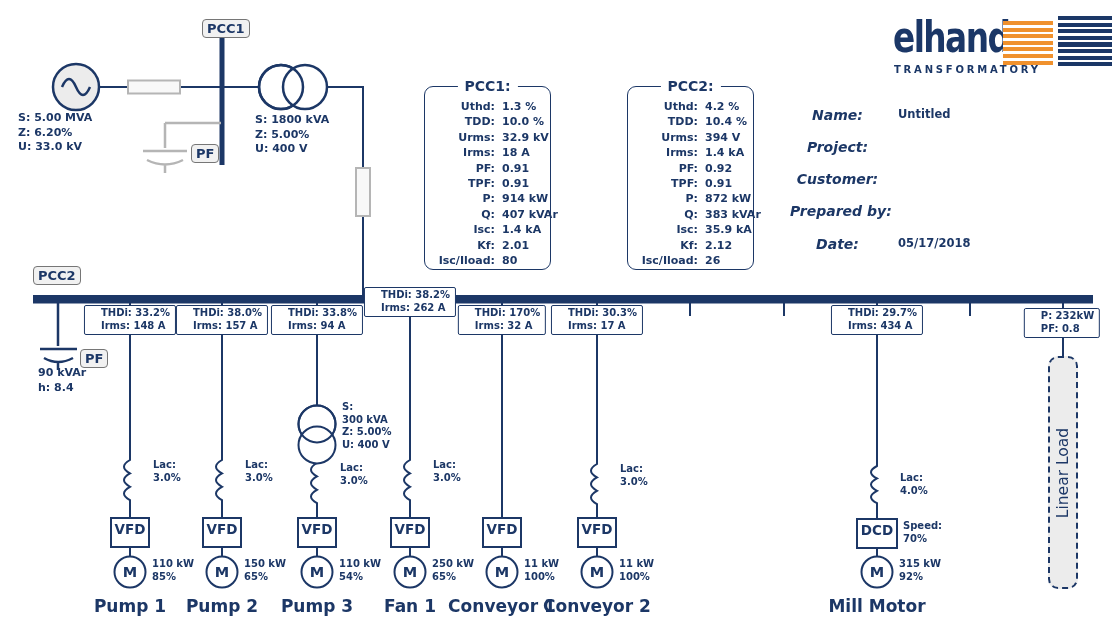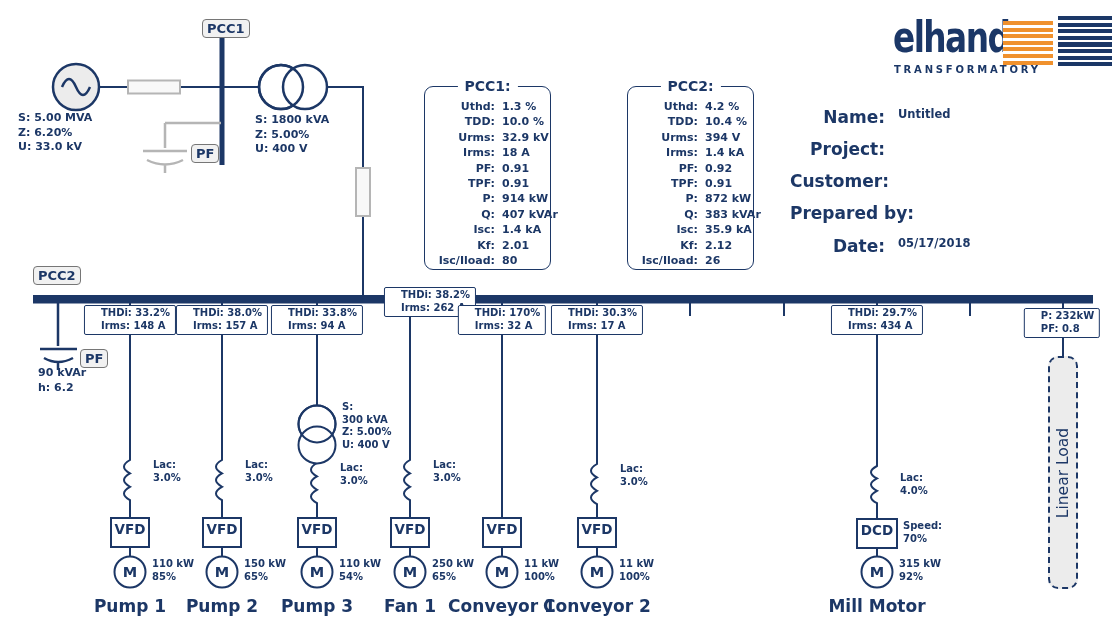--- a/index.html
+++ b/index.html
@@ -41,21 +41,21 @@
   }
   .lbl { text-align:right; white-space:nowrap; }
   .val { text-align:left;  white-space:nowrap; }
   .btn {
     border:1.5px solid #8f8f8f; border-radius:6px; background:#f2f2f2;
     width:164px; height:25px; box-sizing:border-box; text-align:center;
     font-size:16.5px; line-height:22px; font-weight:normal; color:#1c3766;
   }
   .motor-letter { width:34px; text-align:center; font-size:14.5px; line-height:26px; }
   .name { font-size:17px; white-space:nowrap;text-align:center; }
-  .info-label { width:95px; text-align:right; font-size:17px; white-space:nowrap; }
+  .info-label { width:95px; text-align:center; font-size:14px; white-space:nowrap;font-style:italic; }
   .info-value { font-size:11.5px; white-space:nowrap; }
   .logo-word {
     font-size:42px; letter-spacing:-2px; color:#1b3767;
     transform:scaleX(0.78); transform-origin:left top; line-height:48px;
   }
   .stripes-orange {
     width:50px; height:45px;
     background:repeating-linear-gradient(to bottom,#f0912d 0 4px,#ffffff 4px 6.6px);
   }
   .stripes-navy {
@@ -149,21 +149,21 @@
       <div>Z: 6.20%</div>
       <div>U: 33.0 kV</div>
   </div>
   <div class="abs t11" style="left:255px; top:113px;">
     <div>S: 1800 kVA</div>
       <div>Z: 5.00%</div>
       <div>U: 400 V</div>
   </div>
   <div class="abs t11" style="left:38px; top:366px;">
     <div>90 kVAr</div>
-      <div>h: 6.2</div>
+      <div>h: 8.4</div>
   </div>
 
   <div class="abs panel" style="left:424px; top:86px;">
     <div class="legend">PCC1:</div>
     <div class="rows">
       <div class="lbl">Uthd:</div>
         <div class="val">1.3 %</div>
       <div class="lbl">TDD:</div>
         <div class="val">10.0 %</div>
       <div class="lbl">Urms:</div>
@@ -239,21 +239,21 @@
       <div>Irms: 148 A</div>
   </div>
   <div class="abs databox cx" style="left:222px; top:305px;">
     <div>THDi: 38.0%</div>
       <div>Irms: 157 A</div>
   </div>
   <div class="abs databox cx" style="left:317px; top:305px;">
     <div>THDi: 33.8%</div>
       <div>Irms: 94 A</div>
   </div>
-  <div class="abs databox cx" style="left:410px; top:287px;margin-left:20px;">
+  <div class="abs databox cx" style="left:410px; top:287px;">
     <div>THDi: 38.2%</div>
       <div>Irms: 262 A</div>
   </div>
   <div class="abs databox cx" style="left:502px; top:305px;">
     <div>THDi: 170%</div>
       <div>Irms: 32 A</div>
   </div>
   <div class="abs databox cx" style="left:597px; top:305px;">
     <div>THDi: 30.3%</div>
       <div>Irms: 17 A</div>

